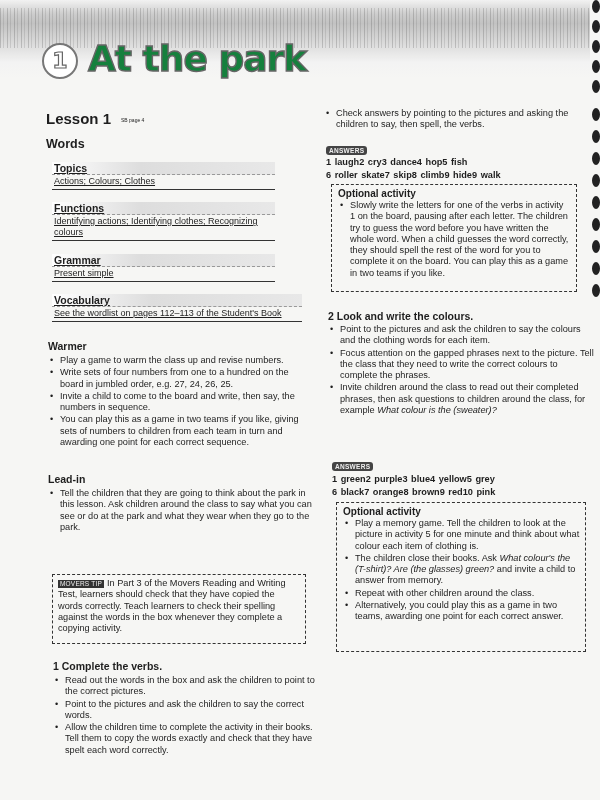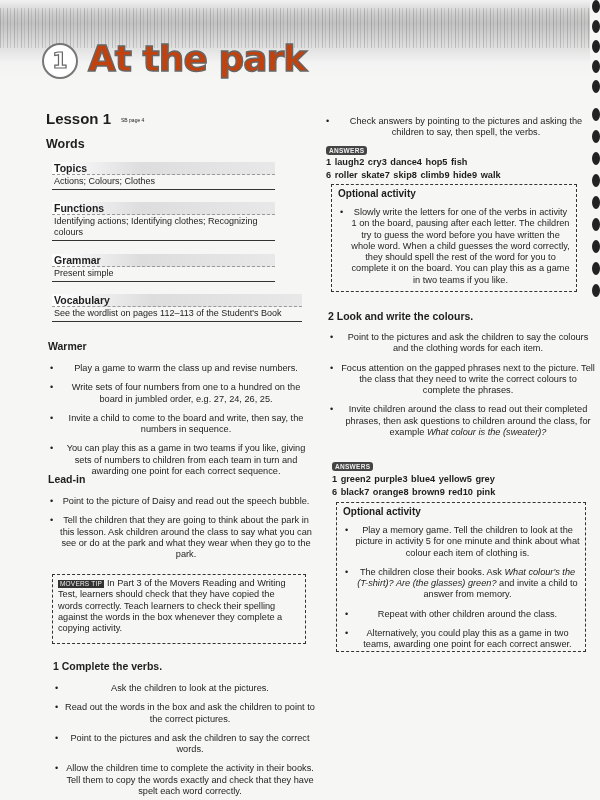--- a/index.html
+++ b/index.html
@@ -4,35 +4,35 @@
 <style>
   html, body { margin:0; padding:0; }
   body { width:600px; height:800px; overflow:hidden; background:#f4f4f2; font-family:"DejaVu Sans", sans-serif; color:#1e1e1e; position:relative; }
   .page { position:absolute; left:0; top:0; width:600px; height:800px; background:#f6f6f4; }
   .banner { position:absolute; left:0; top:0; width:590px; height:78px;
     background: linear-gradient(180deg, #f2f2f2 0%, #c9c9c9 18%, #bdbdbd 30%, #d8d8d8 55%, #f3f3f3 80%, #f6f6f4 100%); opacity:0.9; }
   .banner-noise { position:absolute; left:0; top:8px; width:590px; height:40px;
     background: repeating-linear-gradient(90deg, rgba(60,60,60,0.25) 0 1px, rgba(255,255,255,0) 1px 3px, rgba(80,80,80,0.18) 3px 4px, rgba(255,255,255,0) 4px 7px); }
   .unit-num { position:absolute; left:42px; top:43px; width:36px; height:36px; border:2px solid #777; border-radius:50%; background:#fff; box-sizing:border-box;
     font:bold 22px "DejaVu Sans", sans-serif; color:#fff; -webkit-text-stroke:1.2px #666; text-align:center; line-height:31px; }
-  .unit-title { position:absolute; left:88px; top:38px; font:bold 36px "DejaVu Sans", sans-serif; color:#c2410c; -webkit-text-stroke:1.4px #666; letter-spacing:-1px; }
+  .unit-title { position:absolute; left:88px; top:38px; font:bold 36px "DejaVu Sans", sans-serif; color:#15803d; -webkit-text-stroke:1.4px #666; letter-spacing:-1px; }
   .rings { position:absolute; right:0; top:0; width:10px; height:800px; }
   .ring { position:absolute; right:0; width:8px; height:13px; border-radius:50%; background:#222; }
 
   .lesson { position:absolute; left:46px; top:110px; font:bold 15px "Liberation Sans", sans-serif; }
   .lesson small { font-size:5px; font-weight:normal; margin-left:10px; vertical-align:middle; }
   .words-h { position:absolute; left:46px; top:137px; font:bold 12.5px "Liberation Sans", sans-serif; }
 
-  .infobox { position:absolute; left:52px; width:223px; }
+  .infobox { position:absolute; left:52px; width:223px;text-decoration:underline; }
   .infobox .lbl { display:block; font:bold 10.5px "Liberation Sans", sans-serif; background:linear-gradient(90deg,#fff 0%,#ddd 40%,#e8e8e8 100%); padding:0 2px; border-bottom:1px dashed #999; }
   .infobox .val { font-size:9px; line-height:11px; padding:1px 2px 2px; border-bottom:1px solid #333; font-family:"Liberation Sans", sans-serif; }
 
   .sec-h { position:absolute; font:bold 10.5px "Liberation Sans", sans-serif; }
   ul.b { position:absolute; margin:0; padding:0 0 0 12px; list-style:none; font-family:"Liberation Sans", sans-serif; font-size:9.2px; line-height:11.3px; }
-  ul.b li { position:relative; margin:8px 0 1px;text-align:center; }
+  ul.b li { position:relative; margin:0 0 1px; }
   ul.b li::before { content:"•"; position:absolute; left:-10px; }
   .tipbox { position:absolute; border:1px dashed #333; padding:3px 5px; font-family:"Liberation Sans", sans-serif; font-size:9.2px; line-height:11.3px; box-sizing:border-box; }
   .tag { display:inline-block; background:#333; color:#eee; font-size:6.5px; line-height:8px; padding:0 2px; margin-right:3px; letter-spacing:0.2px; }
   .ans-tag { position:absolute; background:#444; color:#eee; font:bold 6.5px "Liberation Sans", sans-serif; padding:1px 3px; border-radius:3px; letter-spacing:0.3px; }
   .ans-row { position:absolute; font:bold 9.2px "Liberation Sans", sans-serif; word-spacing:1px; white-space:nowrap; }
   .ans-row span { margin-right:0; }
   .optbox { position:absolute; border:1px dashed #333; padding:3px 5px 3px 6px; box-sizing:border-box; font-family:"Liberation Sans", sans-serif; }
   .optbox .oh { font:bold 10px "Liberation Sans", sans-serif; margin-bottom:1px; }
   .optbox ul.b { position:static; }
   i { }
@@ -87,31 +87,29 @@
   <div class="sec-h" style="left:48px; top:340px">Warmer</div>
   <ul class="b" style="left:48px; top:355px; width:252px">
     <li>Play a game to warm the class up and revise numbers.</li>
     <li>Write sets of four numbers from one to a hundred on the board in jumbled order, e.g. 27, 24, 26, 25.</li>
     <li>Invite a child to come to the board and write, then say, the numbers in sequence.</li>
     <li>You can play this as a game in two teams if you like, giving sets of numbers to children from each team in turn and awarding one point for each correct sequence.</li>
   </ul>
 
   <div class="sec-h" style="left:48px; top:473px">Lead-in</div>
   <ul class="b" style="left:48px; top:488px; width:252px">
-    <li>Point to the picture of Daisy and read out the speech bubble.</li>
     <li>Tell the children that they are going to think about the park in this lesson. Ask children around the class to say what you can see or do at the park and what they wear when they go to the park.</li>
   </ul>
 
   <div class="tipbox" style="left:52px; top:574px; width:254px; height:70px">
     <span class="tag">MOVERS TIP</span><span>In Part 3 of the Movers Reading and Writing Test, learners should check that they have copied the words correctly. Teach learners to check their spelling against the words in the box whenever they complete a copying activity.</span>
   </div>
 
   <div class="sec-h" style="left:53px; top:660px">1  Complete the verbs.</div>
   <ul class="b" style="left:53px; top:675px; width:250px">
-    <li>Ask the children to look at the pictures.</li>
     <li>Read out the words in the box and ask the children to point to the correct pictures.</li>
     <li>Point to the pictures and ask the children to say the correct words.</li>
     <li>Allow the children time to complete the activity in their books. Tell them to copy the words exactly and check that they have spelt each word correctly.</li>
   </ul>
 
   <ul class="b" style="left:324px; top:108px; width:260px">
     <li>Check answers by pointing to the pictures and asking the children to say, then spell, the verbs.</li>
   </ul>
   <div class="ans-tag" style="left:326px; top:146px">ANSWERS</div>
   <div class="ans-row" style="left:326px; top:157px">

